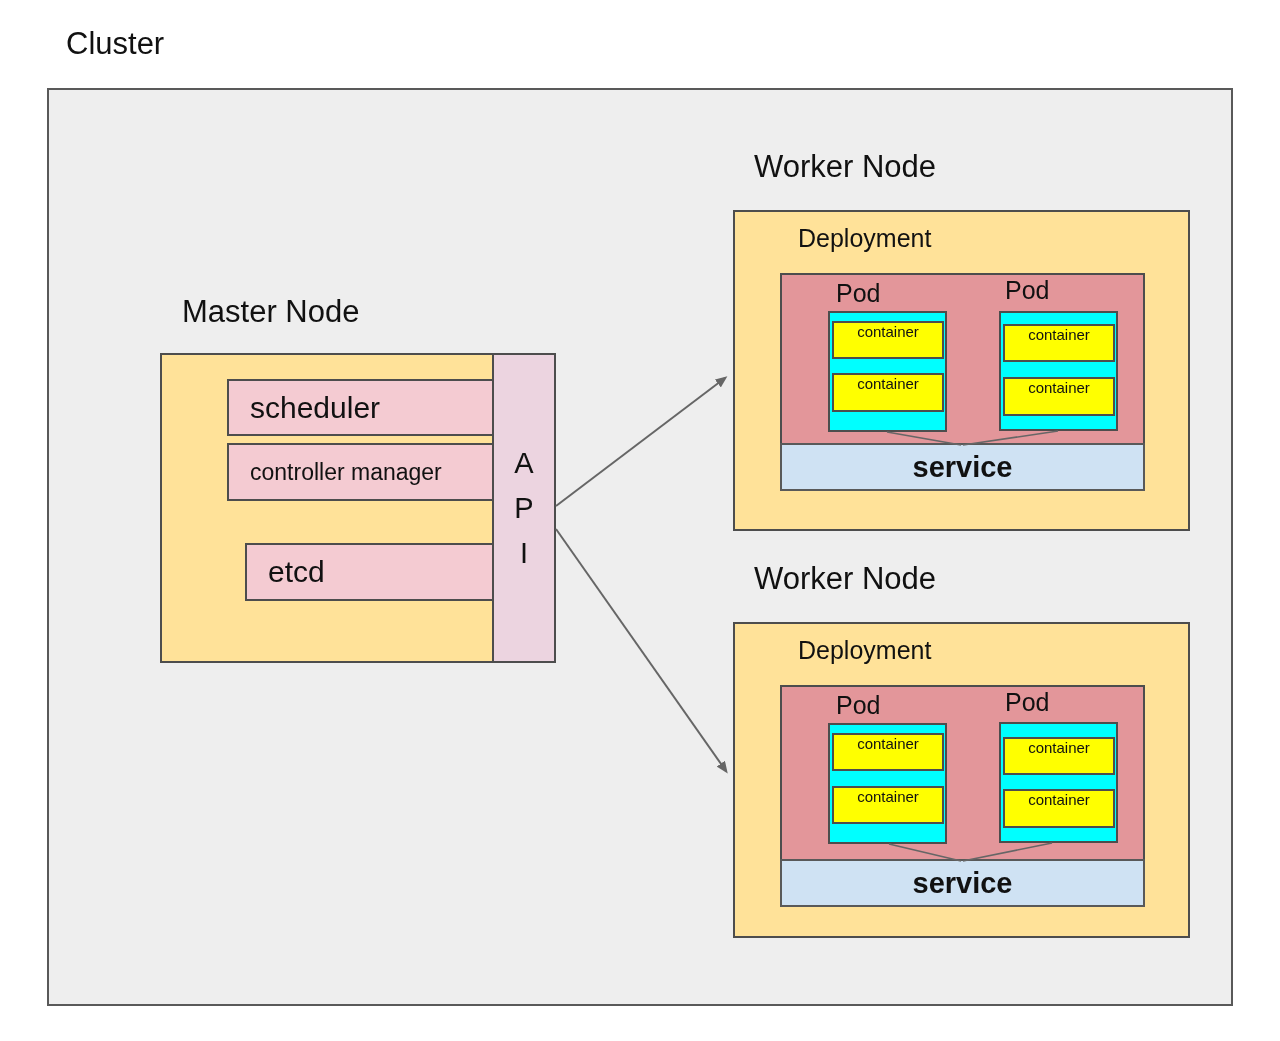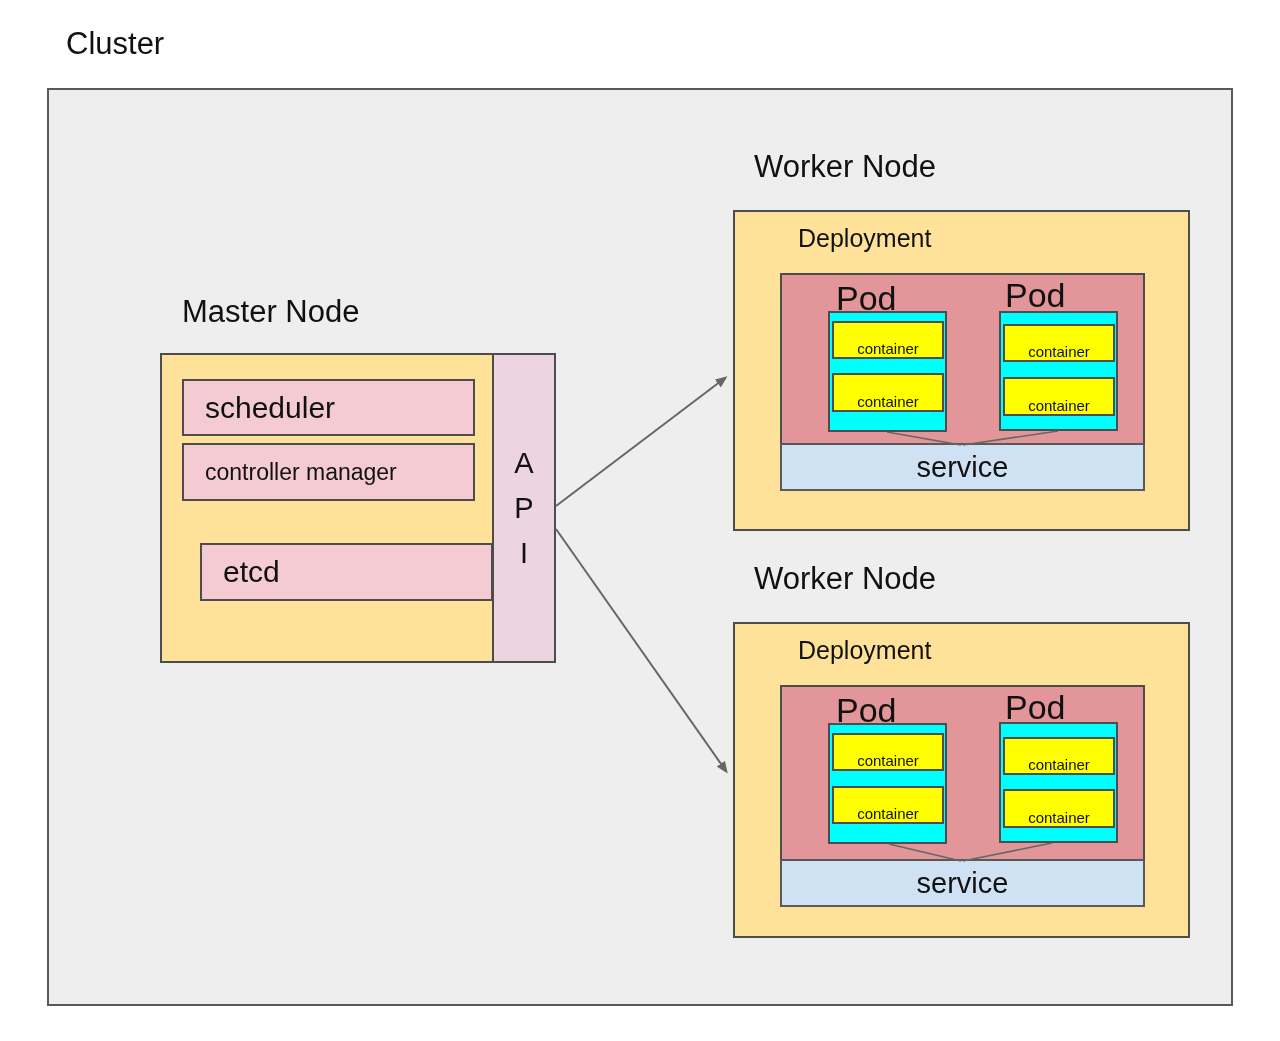--- a/index.html
+++ b/index.html
@@ -52,20 +52,21 @@
     border: 2px solid var(--c-node-border);
     display: flex; flex-direction: column;
     align-items: center; justify-content: center;
     font-size: 29px; line-height: 45px;
   }
   .pink-box {
     background: var(--c-pink-box);
     border: 2px solid var(--c-node-border);
     display: flex; align-items: center;
     padding-left: 21px;
+    margin-left: 45px;
   }
   .scheduler-box { left: 182px; top: 379px; width: 293px; height: 57px; font-size: 30px; }
   .controller-box { left: 182px; top: 443px; width: 293px; height: 58px; font-size: 23px; }
   .etcd-box { left: 200px; top: 543px; width: 293px; height: 58px; font-size: 30px; }
 
   .worker-label { font-size: 31px; }
   .worker1-label { left: 754px; top: 149px; }
   .worker2-label { left: 754px; top: 561px; }
   .worker1-box { left: 733px; top: 210px; width: 457px; height: 321px; }
   .worker2-box { left: 733px; top: 622px; width: 457px; height: 316px; }
@@ -74,55 +75,56 @@
   .w1-deployment-label { left: 798px; top: 224px; }
   .w2-deployment-label { left: 798px; top: 636px; }
 
   .red-box {
     background: var(--c-deployment-red);
     border: 2px solid var(--c-node-border);
   }
   .w1-red { left: 780px; top: 273px; width: 365px; height: 172px; }
   .w2-red { left: 780px; top: 685px; width: 365px; height: 176px; }
 
-  .pod-label { font-size: 34px; }
+  .pod-label { font-size: 25px; }
   .w1-pod1-label { left: 836px; top: 279px; }
   .w1-pod2-label { left: 1005px; top: 276px; }
   .w2-pod1-label { left: 836px; top: 691px; }
   .w2-pod2-label { left: 1005px; top: 688px; }
 
   .pod-box {
     background: var(--c-pod-cyan);
     border: 2px solid var(--c-node-border);
   }
   .w1-cyan1 { left: 828px; top: 311px; width: 119px; height: 121px; }
   .w1-cyan2 { left: 999px; top: 311px; width: 119px; height: 120px; }
   .w2-cyan1 { left: 828px; top: 723px; width: 119px; height: 121px; }
   .w2-cyan2 { left: 999px; top: 722px; width: 119px; height: 121px; }
 
   .container-box {
     background: var(--c-container-yellow);
     border: 2px solid var(--c-node-border);
-    display: flex; align-items: flex-end; justify-content: center;
+    display: flex; align-items: flex-start; justify-content: center;
     font-size: 15px;
   }
   .w1-c1a { left: 832px; top: 321px; width: 112px; height: 38px; }
   .w1-c1b { left: 832px; top: 373px; width: 112px; height: 39px; }
   .w1-c2a { left: 1003px; top: 324px; width: 112px; height: 38px; }
   .w1-c2b { left: 1003px; top: 377px; width: 112px; height: 39px; }
   .w2-c1a { left: 832px; top: 733px; width: 112px; height: 38px; }
   .w2-c1b { left: 832px; top: 786px; width: 112px; height: 38px; }
   .w2-c2a { left: 1003px; top: 737px; width: 112px; height: 38px; }
   .w2-c2b { left: 1003px; top: 789px; width: 112px; height: 39px; }
 
   .service-box {
     background: var(--c-service-blue);
     border: 2px solid var(--c-cluster-border);
     display: flex; align-items: center; justify-content: center;
     font-size: 29px;
+    font-weight: bold;
   }
   .w1-service { left: 780px; top: 443px; width: 365px; height: 48px; }
   .w2-service { left: 780px; top: 859px; width: 365px; height: 48px; }
 
   .overlay-svg {
     position: absolute; left: 0; top: 0;
     width: 1280px; height: 1041px;
     pointer-events: none;
   }
   .overlay-svg line, .overlay-svg path.link { stroke: var(--c-arrow); fill: none; }

